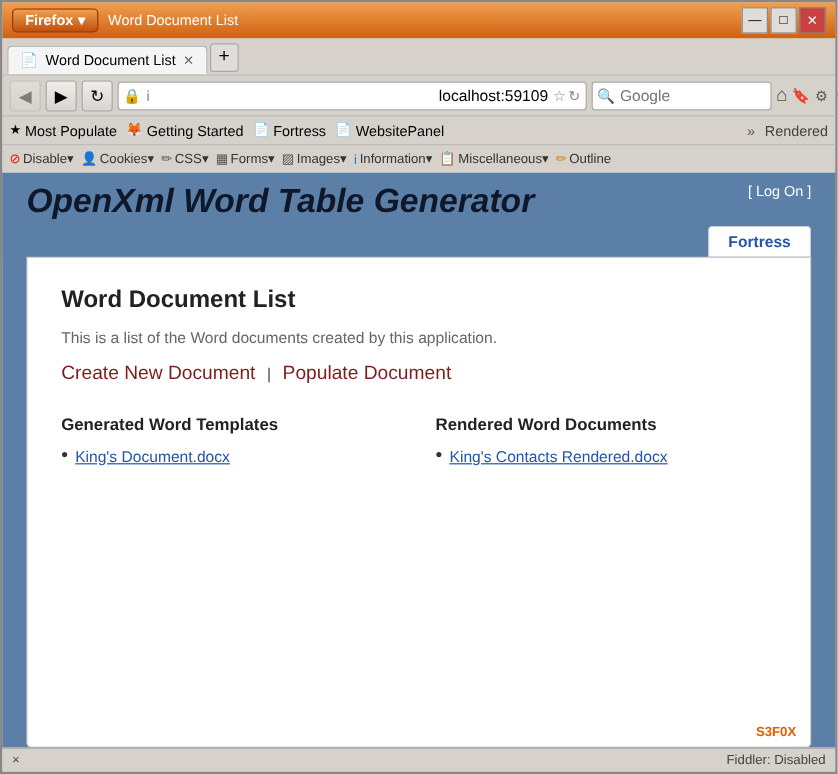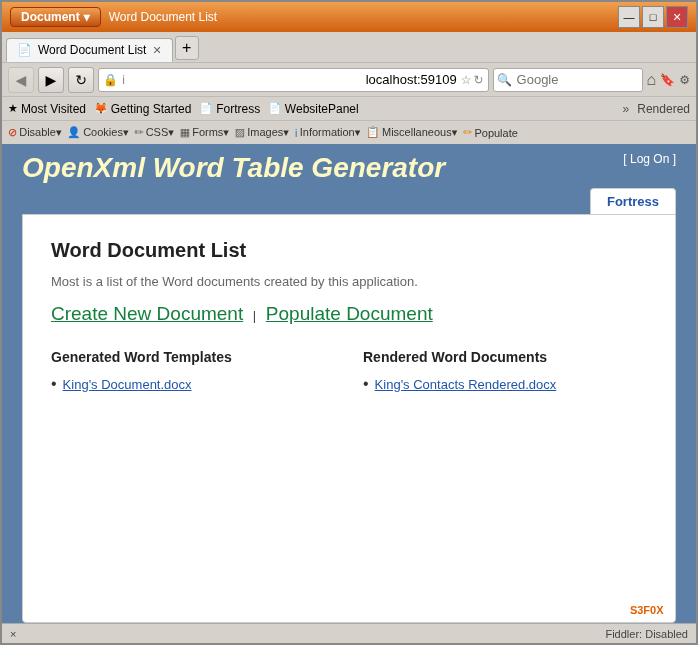--- a/index.html
+++ b/index.html
@@ -230,21 +230,21 @@
 
     
     .page-header {
       background: #5b7fa6;
       padding: 8px 20px 0 20px;
       display: flex;
       justify-content: space-between;
       align-items: flex-start;
     }
     .page-title {
-      color: #fef9c3;
+      color: #0f172a;
       font-size: 28px;
       font-weight: bold;
       font-style: italic;
     }
     .login-link {
       color: white;
       font-size: 12px;
       text-decoration: none;
       cursor: pointer;
       margin-left: 20px;
@@ -286,23 +286,22 @@
     }
     .content-desc {
       font-size: 13px;
       color: #666;
       margin-bottom: 14px;
     }
     .content-actions {
       margin-bottom: 24px;
     }
     .action-link {
-      color: #15803d;
-      text-decoration: underline;
-      font-size: 19px;
+      color: #7f1d1d;
+      font-size: 16px;
       cursor: pointer;
     }
     .action-sep {
       color: #444;
       margin: 0 6px;
     }
 
     
     .two-col {
       display: flex;
@@ -356,21 +355,21 @@
     .fiddler-text { color: #444; }
     .aspnet-text { color: #222; font-weight: bold; }
   </style>
 </head>
 <body>
 
 <div class="browser-window">
 
   <div class="title-bar">
     <button class="firefox-btn">
-      <span>Document</span>
+      <span>Firefox</span>
       <span>▾</span>
     </button>
     <span class="title-text">Word Document List</span>
     <div class="window-controls">
       <div class="win-btn">—</div>
       <div class="win-btn">□</div>
       <div class="win-btn close">✕</div>
     </div>
   </div>
 
@@ -402,21 +401,21 @@
       <span style="font-size:11px;color:#888;">▾</span>
     </div>
     <span class="nav-home">⌂</span>
     <span class="nav-extra">🔖</span>
     <span class="nav-extra">⚙</span>
   </div>
 
   <div class="bookmarks-bar">
     <div class="bookmark-item">
       <span class="bookmark-icon">★</span>
-      <span>Most Visited</span>
+      <span>Most Populate</span>
     </div>
     <div class="bookmark-item">
       <span class="bookmark-icon">🦊</span>
       <span>Getting Started</span>
     </div>
     <div class="bookmark-item">
       <span class="bookmark-icon">📄</span>
       <span>Fortress</span>
     </div>
     <div class="bookmark-item">
@@ -451,38 +450,38 @@
     <div class="dev-item">
       <span class="dev-icon" style="color:#1a7acc;">ℹ</span>
       <span>Information▾</span>
     </div>
     <div class="dev-item">
       <span class="dev-icon" style="color:#888;">📋</span>
       <span>Miscellaneous▾</span>
     </div>
     <div class="dev-item">
       <span class="dev-icon" style="color:#e08000;">✏</span>
-      <span>Populate</span>
+      <span>Outline</span>
     </div>
   </div>
 
   <div class="page-area">
 
     <div class="page-header">
       <h1 class="page-title">OpenXml Word Table Generator</h1>
       <a class="login-link">[ Log On ]</a>
     </div>
 
     <div class="page-tabs">
       <div class="page-tab">Fortress</div>
     </div>
 
     <div class="content-panel">
       <h2 class="content-heading">Word Document List</h2>
-      <p class="content-desc">Most is a list of the Word documents created by this application.</p>
+      <p class="content-desc">This is a list of the Word documents created by this application.</p>
       <div class="content-actions">
         <a class="action-link">Create New Document</a>
         <span class="action-sep">|</span>
         <a class="action-link">Populate Document</a>
       </div>
 
       <div class="two-col">
         <div class="col-section">
           <div class="col-heading">Generated Word Templates</div>
           <ul class="doc-list">

